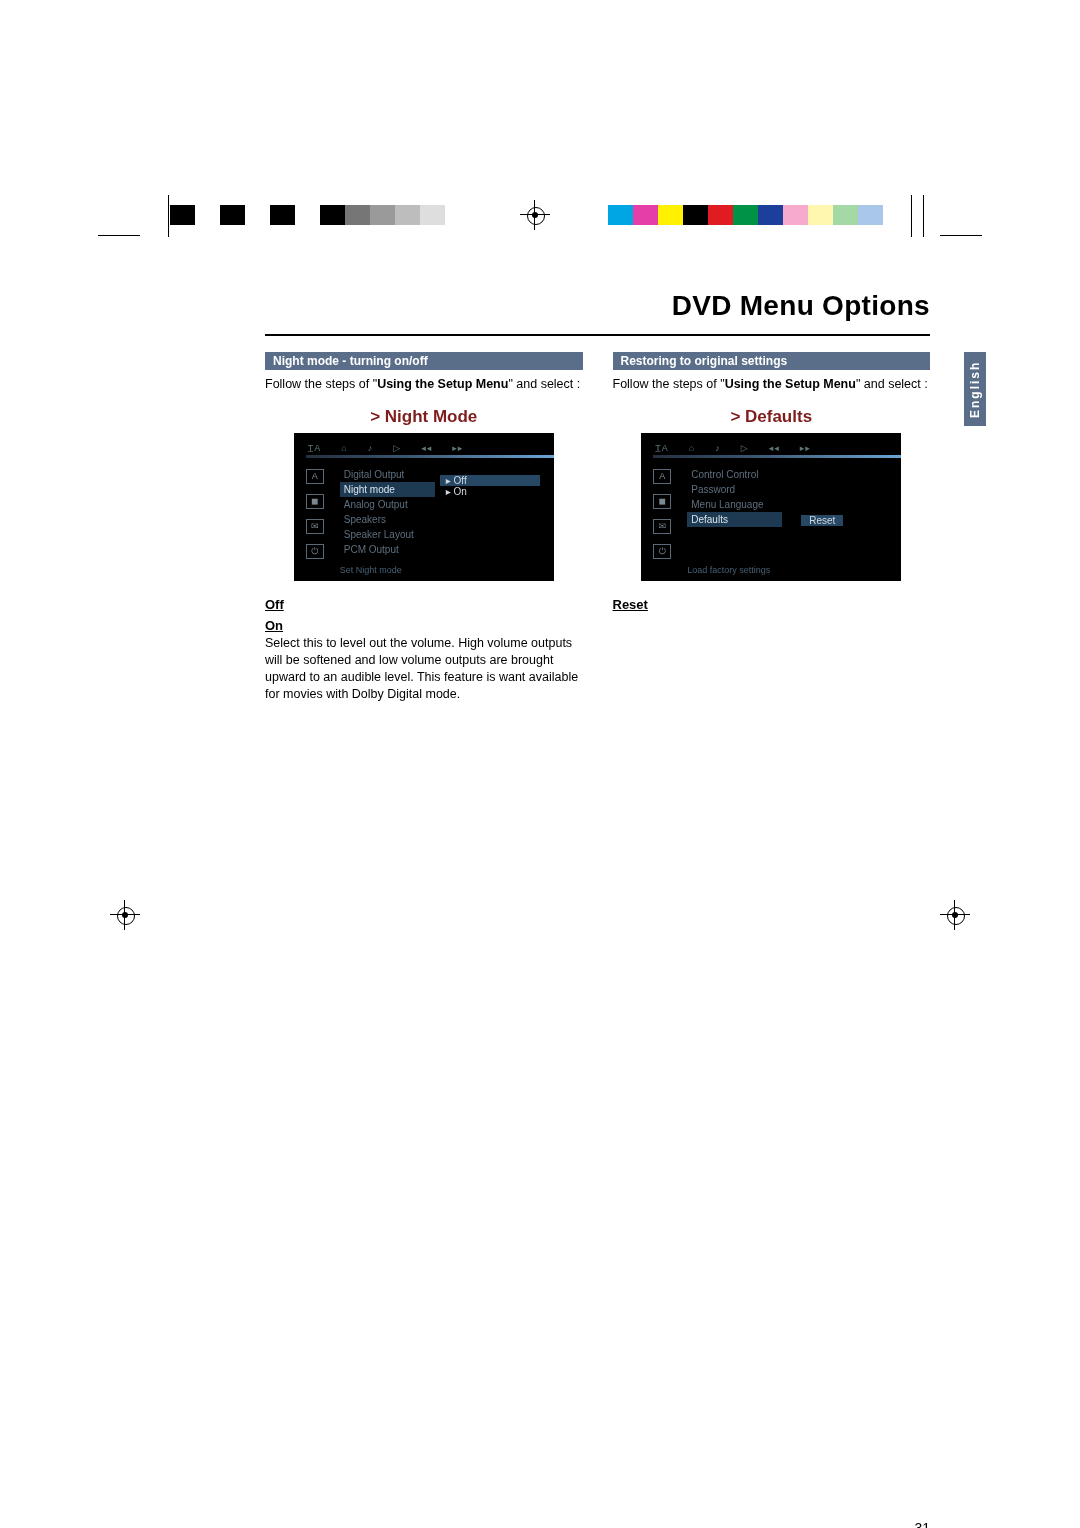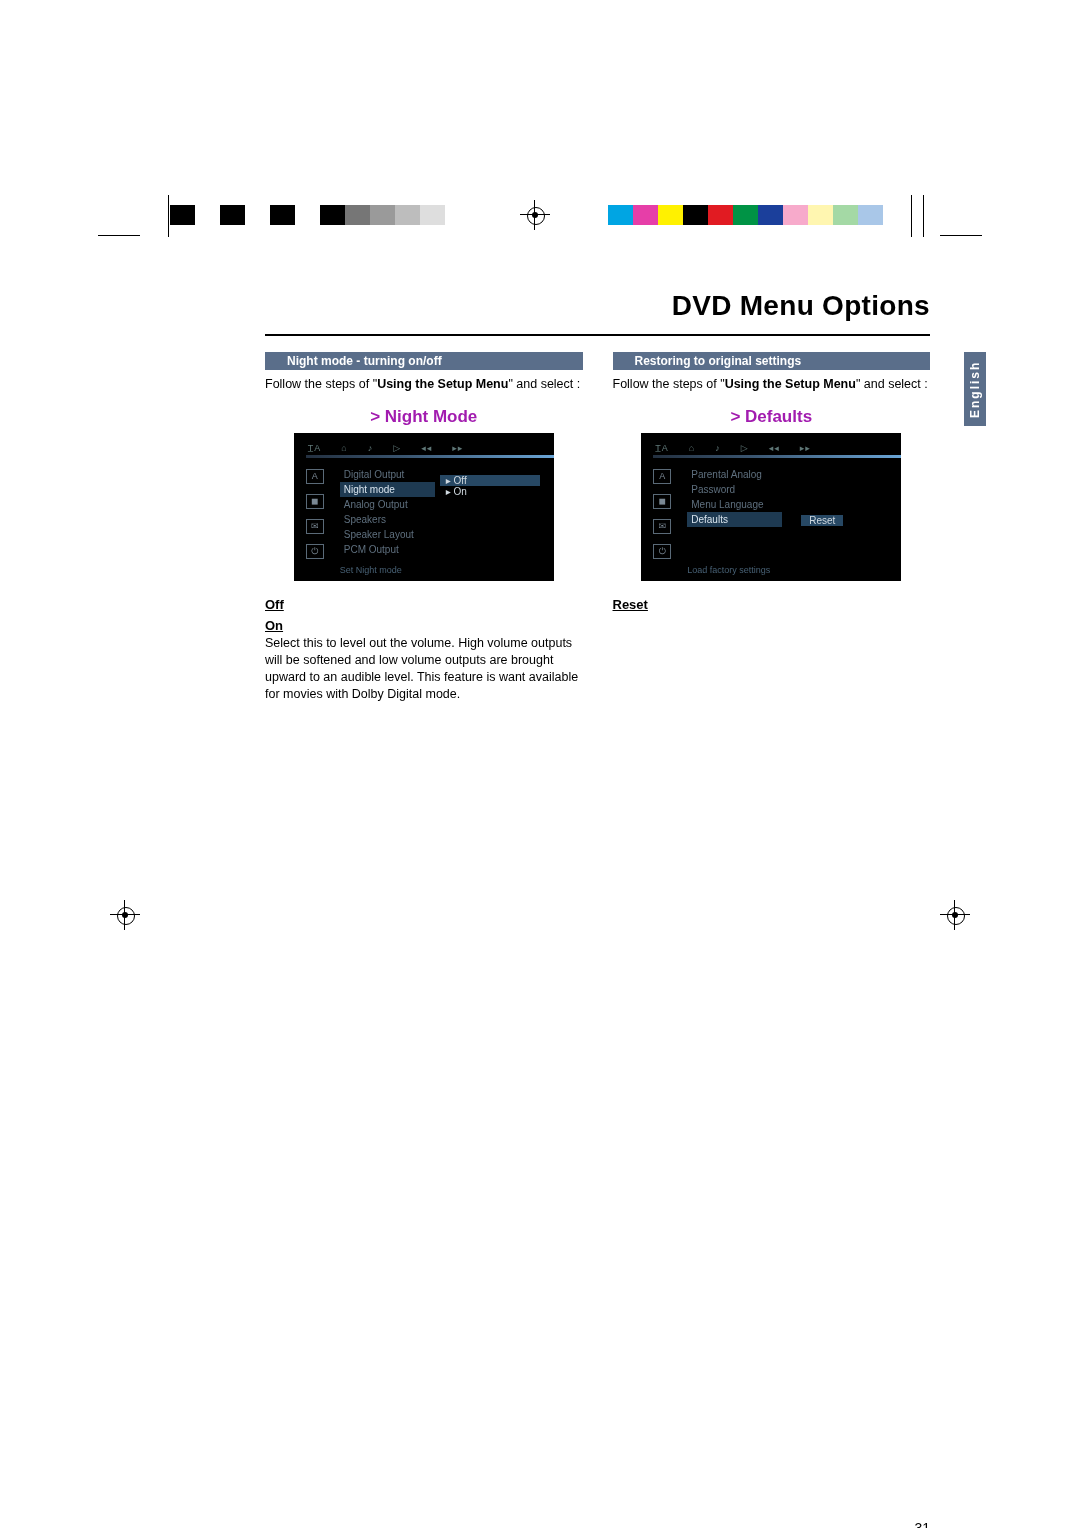--- a/index.html
+++ b/index.html
@@ -61,28 +61,28 @@
     display:flex;
     gap:30px;
   }
   .col { width:320px; }
 
   .section-bar {
     background:#5a6e8a;
     color:#fff;
     font-weight:bold;
     font-size:12px;
-    padding:2px 22px;
+    padding:2px 8px;
     margin-bottom:6px;
   }
   .para { font-size:12.5px; line-height:1.35; margin-bottom:4px; }
 
   .subhead {
     text-align:center;
-    color:#a21caf;
+    color:#7f1d1d;
     font-weight:bold;
     font-size:17px;
     margin:14px 0 6px;
   }
 
   .osd {
     width:260px;
     height:148px;
     background:#000;
     margin:0 auto 16px;
@@ -284,21 +284,21 @@
               <span>▸▸</span>
           </div>
           <div class="osd-grad"></div>
           <div class="osd-sideicons">
             <div>A</div>
             <div>◼</div>
             <div>✉</div>
             <div>⏻</div>
           </div>
           <div class="osd-list" id="osd-right-list">
-              <div>Parental Analog</div>
+              <div>Control Control</div>
               <div>Password</div>
               <div>Menu Language</div>
               <div class="sel">Defaults</div>
             </div>
           <div class="osd-right-single">Reset</div>
           <div class="osd-hint">Load factory settings</div>
         </div>
 
         <div class="opt-label">Reset</div>
       </div>

